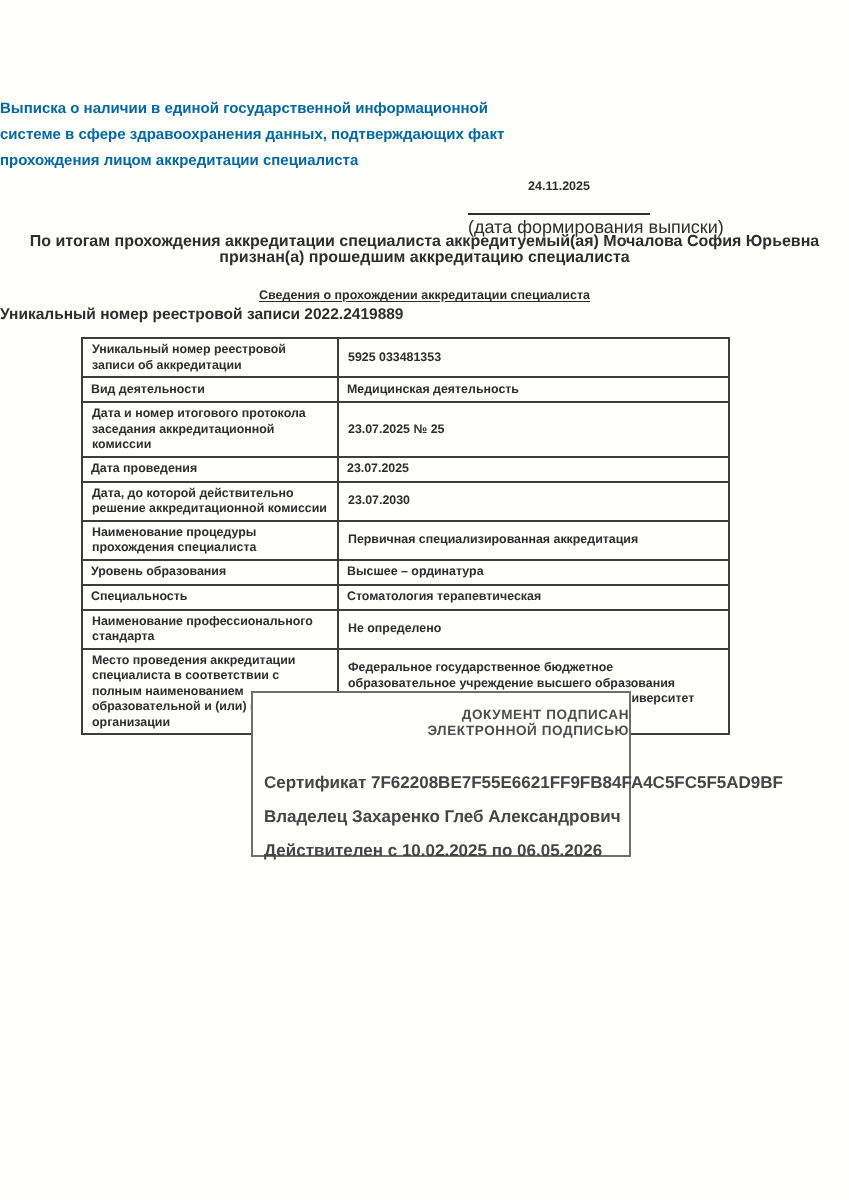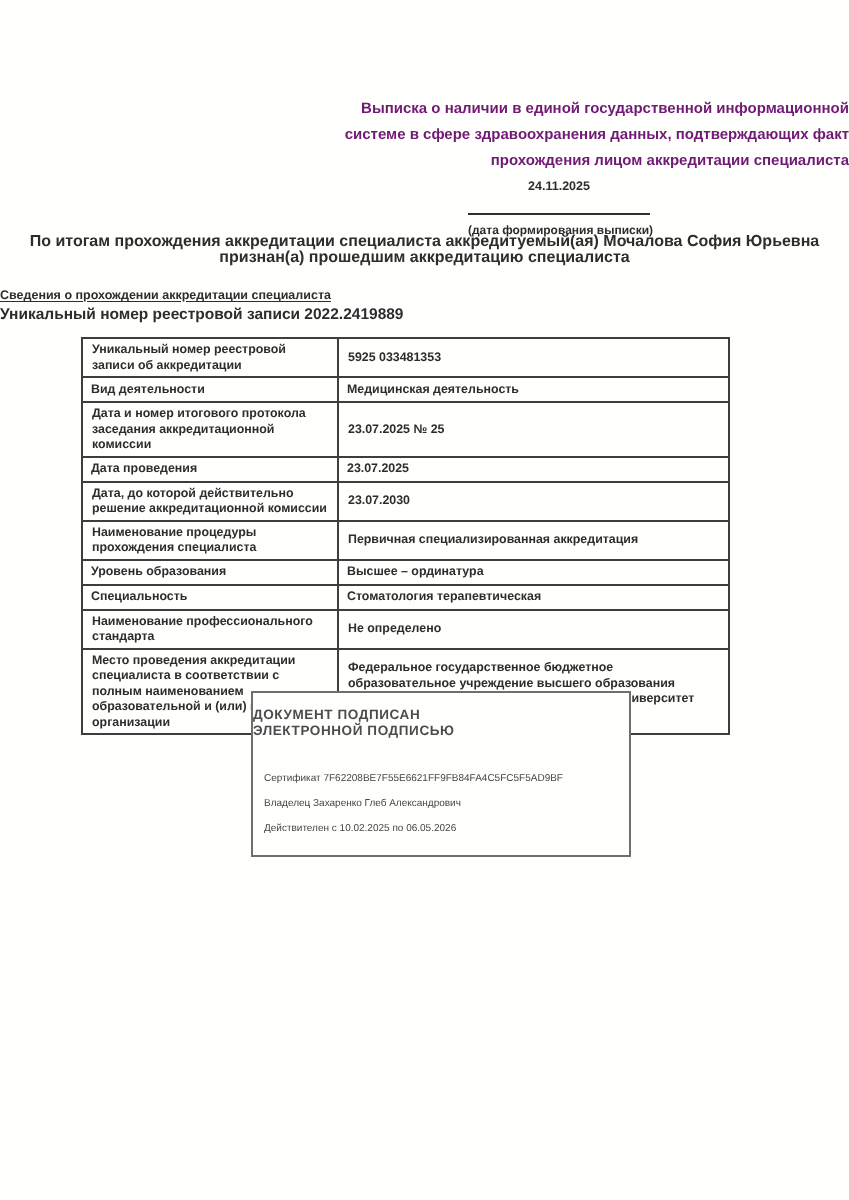--- a/index.html
+++ b/index.html
@@ -12,59 +12,60 @@
     font-family: "Liberation Sans", "DejaVu Sans", sans-serif;
     color: #2d2d2d;
     overflow: hidden;
   }
   
   .page * { text-rendering: geometricPrecision; }
 
   .doc-title {
     position: absolute;
     top: 96px; left: 0; right: 0;
-    text-align: right;
+    text-align: left;
     font-size: 15px;
     font-weight: bold;
     line-height: 26px;
-    color: #701a75;
+    color: #0369a1;
   }
 
   .date-block {
     position: absolute;
     top: 179px;
     left: 468px;
     width: 182px;
     text-align: center;
   }
   .date-value {
     font-size: 12.5px;
     font-weight: bold;
     padding-bottom: 20px;
     border-bottom: 2px solid #2f2f2f;
   }
   .date-caption {
-    font-size: 12px;
-    font-weight: bold;
-    padding-top: 8px;
+    font-size: 18px;
+    font-weight: normal;
+    padding-top: 2px;
     white-space: nowrap;
   }
 
   .intro {
     position: absolute;
     top: 234px; left: 0; right: 0;
     text-align: center;
     font-size: 16px;
     font-weight: bold;
     line-height: 16px;
   }
 
   .section-heading {
     position: absolute;
     top: 288px; left: 0; right: 0;
+    text-align: center;
     font-size: 12.5px;
     font-weight: bold;
     text-decoration: underline;
     text-underline-offset: 2px;
   }
 
   .registry-heading {
     position: absolute;
     top: 306px; left: 0; right: 0;
     font-size: 15.5px;
@@ -98,34 +99,34 @@
     position: absolute;
     top: 691px;
     left: 251px;
     width: 380px;
     height: 166px;
     border: 2px solid #6f6f6f;
     box-sizing: border-box;
     background: #fffffe;
   }
   .stamp-title {
-    text-align: left;
+    text-align: right;
     font-size: 13.5px;
     font-weight: bold;
     letter-spacing: 0.6px;
     color: #4c4c4c;
   }
   .stamp-title.first { margin-top: 14px; }
   .stamp-title.second { margin-top: 1px; }
   .stamp-details {
     margin: 35px 10px 0 11px;
   }
   .stamp-line {
-    font-size: 10px;
-    font-weight: normal;
+    font-size: 17px;
+    font-weight: bold;
     color: #454545;
     margin-bottom: 14px;
     white-space: nowrap;
   }
 </style>
 </head>
 <body>
 
 <div class="page">
 

